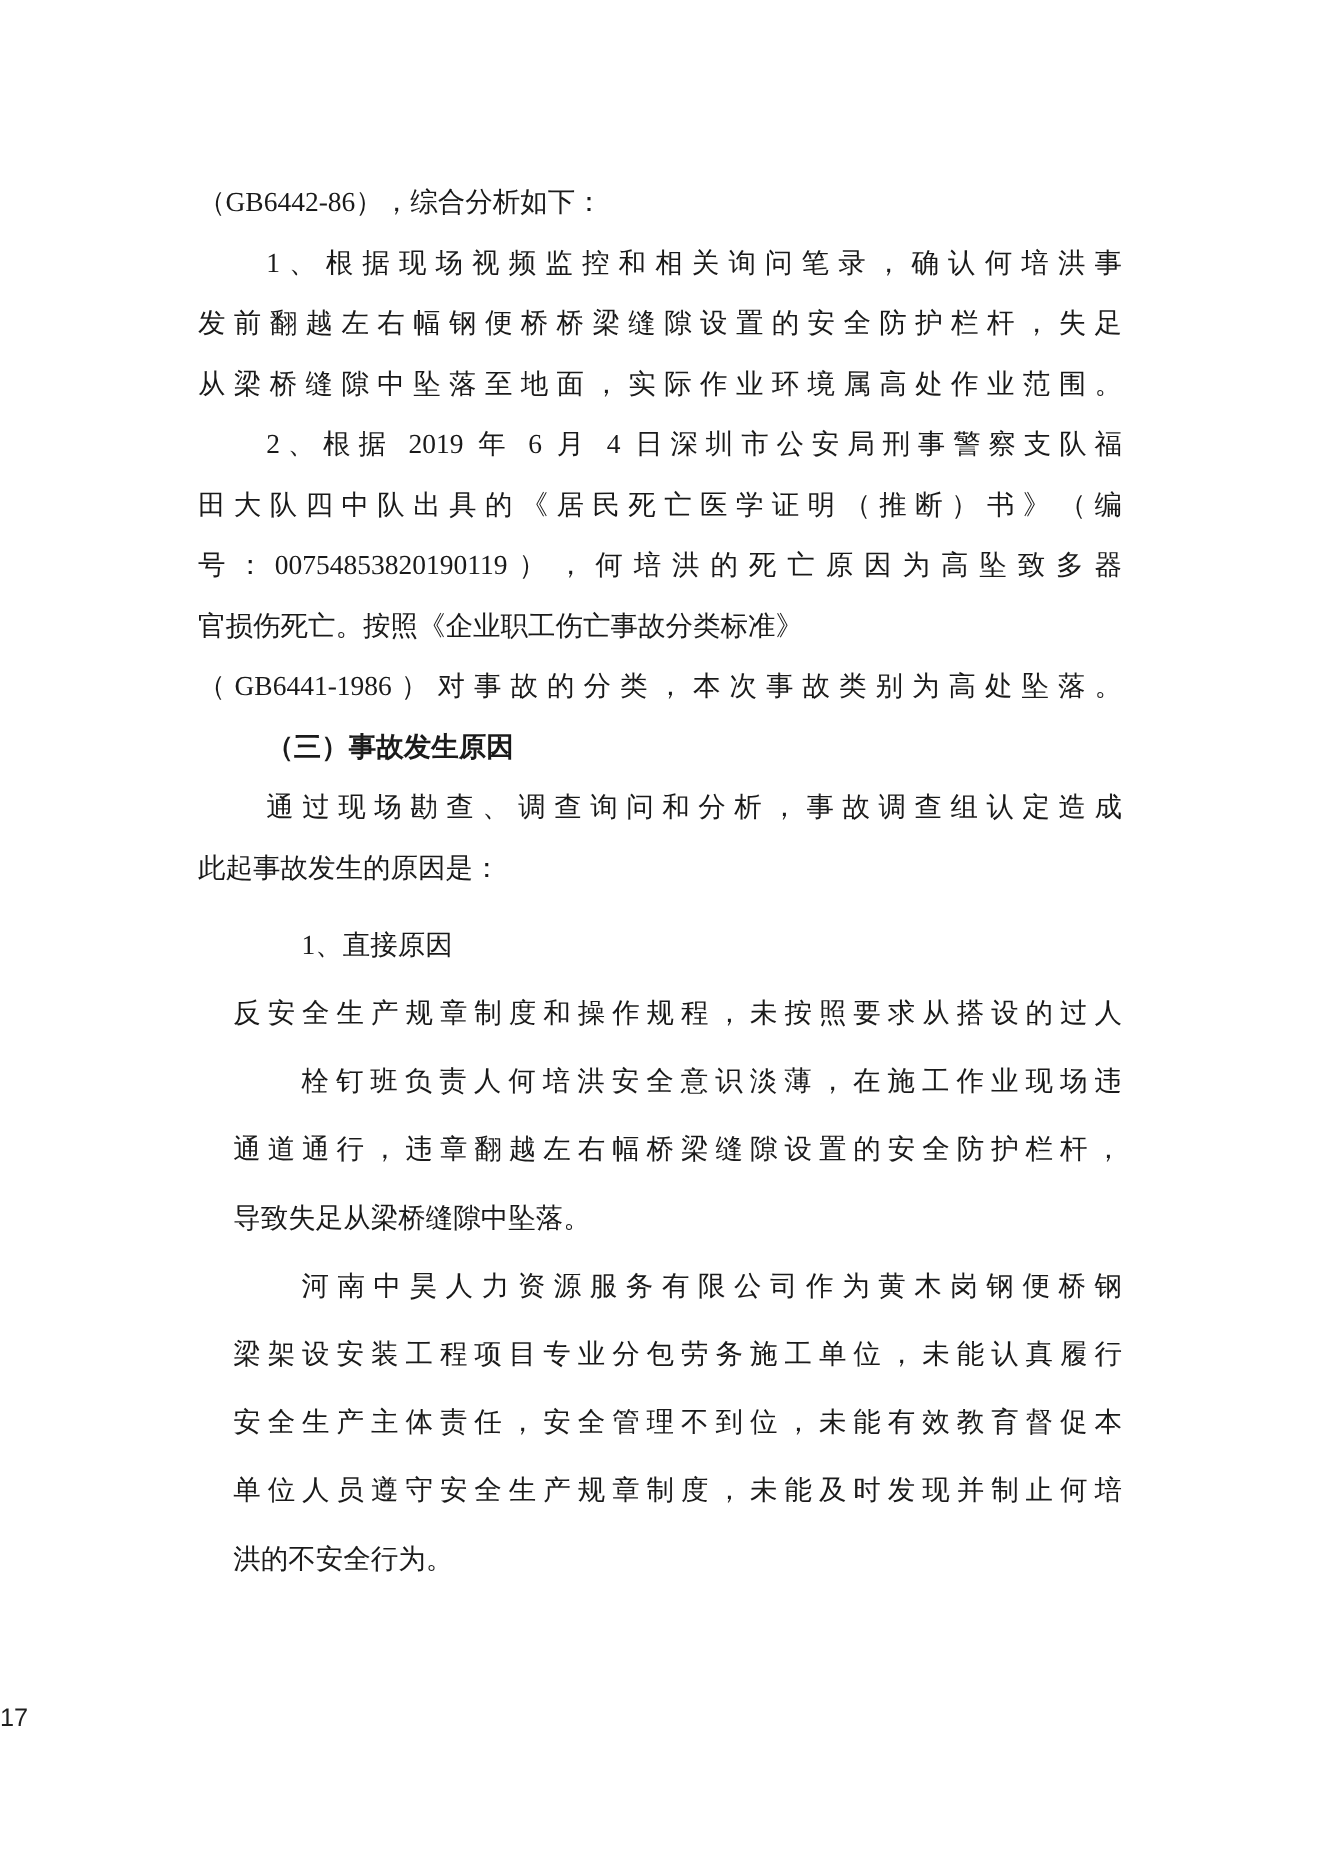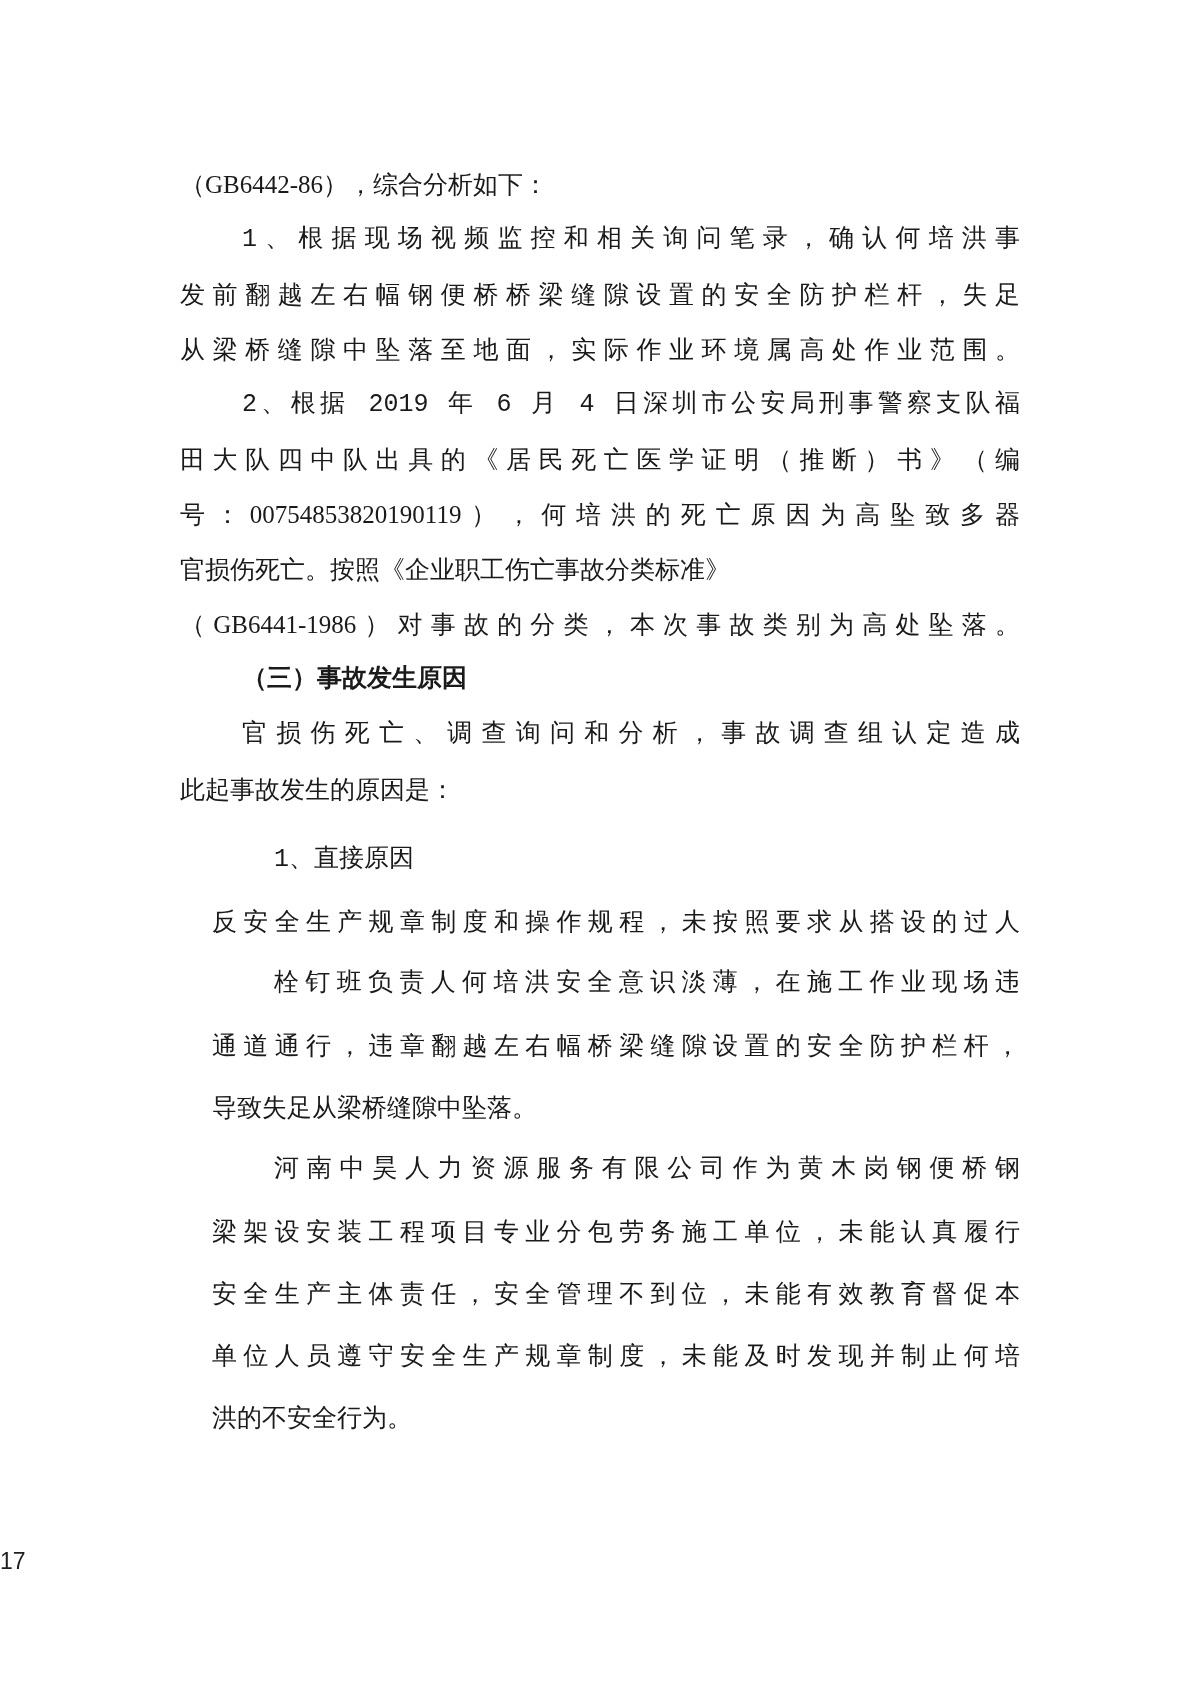--- a/index.html
+++ b/index.html
@@ -34,21 +34,20 @@
   .sec-b {
     margin-top: 12px;
     margin-left: 32px;
   }
   .sec-b .ln {
     height: 62px;
     line-height: 62px;
   }
   .indent {
     text-indent: 62px;
-    font-family: Liberation Mono, monospace;
   }
   .bold {
     font-weight: bold;
   }
   .j {
     text-align: justify;
     text-align-last: justify;
     text-justify: inter-character;
   }
   .page-number {
@@ -73,21 +72,21 @@
       <div class="ln">（GB6442-86），综合分析如下：</div>
       <div class="ln indent j">1、根据现场视频监控和相关询问笔录，确认何培洪事</div>
       <div class="ln j">发前翻越左右幅钢便桥桥梁缝隙设置的安全防护栏杆，失足</div>
       <div class="ln j">从梁桥缝隙中坠落至地面，实际作业环境属高处作业范围。</div>
       <div class="ln indent j">2、根据 2019 年 6 月 4 日深圳市公安局刑事警察支队福</div>
       <div class="ln j">田大队四中队出具的《居民死亡医学证明（推断）书》（编</div>
       <div class="ln j">号：00754853820190119），何培洪的死亡原因为高坠致多器</div>
       <div class="ln">官损伤死亡。按照《企业职工伤亡事故分类标准》</div>
       <div class="ln j">（GB6441-1986）对事故的分类，本次事故类别为高处坠落。</div>
       <div class="ln indent bold">（三）事故发生原因</div>
-      <div class="ln indent j">官损伤死亡、调查询问和分析，事故调查组认定造成</div>
+      <div class="ln indent j">通过现场勘查、调查询问和分析，事故调查组认定造成</div>
       <div class="ln">此起事故发生的原因是：</div>
     </div>
 
     <div class="sec-b">
       <div class="ln indent">1、直接原因</div>
       <div class="ln j">反安全生产规章制度和操作规程，未按照要求从搭设的过人</div>
       <div class="ln indent j">栓钉班负责人何培洪安全意识淡薄，在施工作业现场违</div>
       <div class="ln j">通道通行，违章翻越左右幅桥梁缝隙设置的安全防护栏杆，</div>
       <div class="ln">导致失足从梁桥缝隙中坠落。</div>
       <div class="ln indent j">河南中昊人力资源服务有限公司作为黄木岗钢便桥钢</div>

